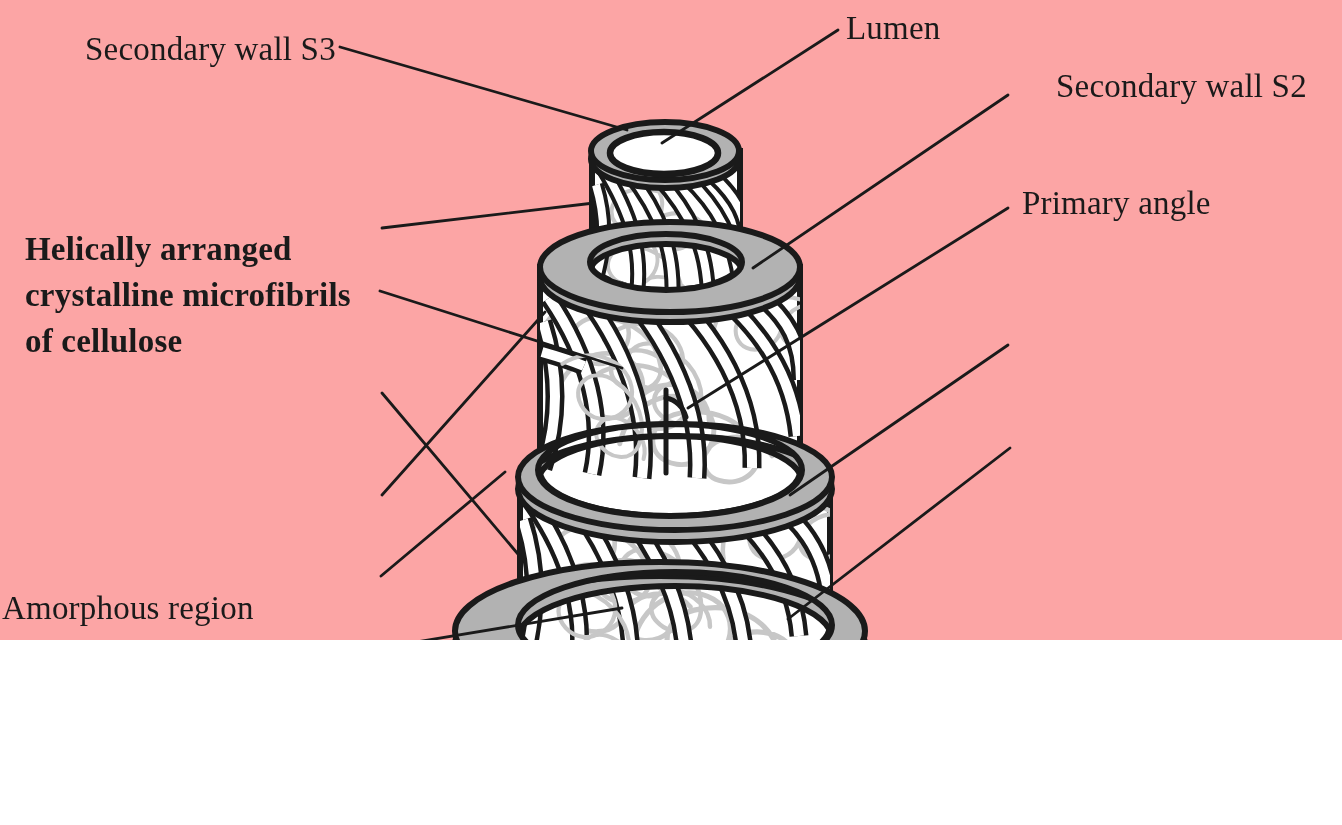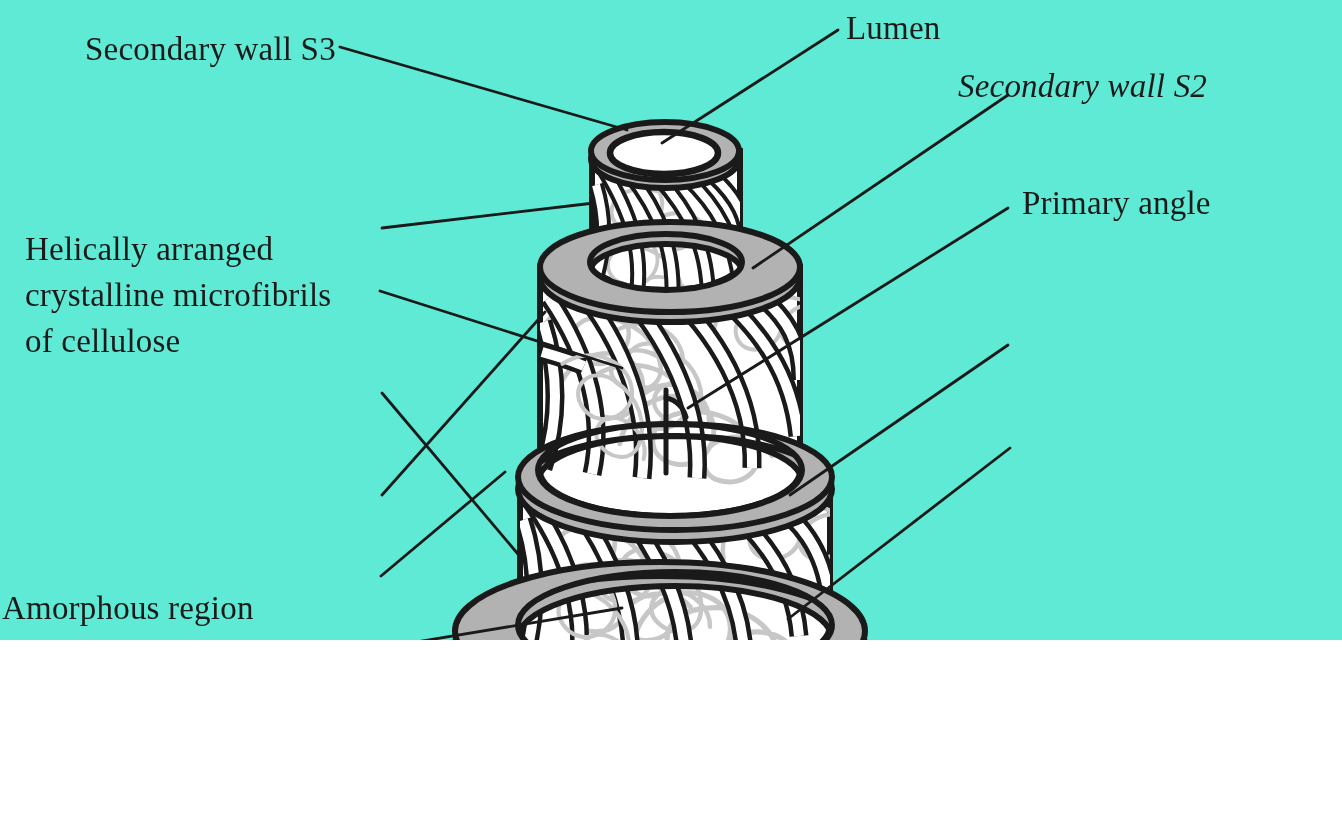--- a/index.html
+++ b/index.html
@@ -1,16 +1,16 @@
 <!DOCTYPE html>
 <html><head>
 <meta charset="utf-8">
 <style>
   html,body{margin:0;padding:0;background:#fff;}
-  #stage{position:relative;width:1342px;height:640px;background:#5eead4;overflow:hidden;
+  #stage{position:relative;width:1342px;height:640px;background:#fca5a5;overflow:hidden;
          font-family:"Liberation Serif","DejaVu Serif",serif;}
   #stage svg{position:absolute;left:0;top:0;}
   .lbl{position:absolute;color:#1a1a1a;font-size:33px;line-height:46px;
        white-space:pre-line;letter-spacing:0.2px;}
   .ln{stroke:#1a1a1a;stroke-width:2.8;fill:none;stroke-linecap:round;}
   .body{fill:#ffffff;stroke:#1a1a1a;stroke-width:6;}
   .ring{fill:#b2b2b2;stroke:#1a1a1a;stroke-width:6;fill-rule:evenodd;}
   .rim{fill:#b2b2b2;stroke:#1a1a1a;stroke-width:6;}
   .lum{fill:#ffffff;stroke:#1a1a1a;stroke-width:6.5;}
   .bK{stroke:#1a1a1a;stroke-width:19;fill:none;}
@@ -185,22 +185,22 @@
     <path class="ln" d="M382,393 L523,560"></path>
     <path class="ln" d="M382,495 L545,312"></path>
     <path class="ln" d="M381,576 L505,472"></path>
     <path class="ln" d="M380,648 L622,608"></path>
     <path class="ln" d="M380,699 L512,699"></path>
   </g>
 </svg>
 
 <div class="lbl" style="left:85px;top:26px;">Secondary wall S3</div>
 <div class="lbl" style="left:846px;top:5px;">Lumen</div>
-<div class="lbl" style="left:958px;top:63px;font-style:italic;">Secondary wall S2</div>
+<div class="lbl" style="left:1056px;top:63px;">Secondary wall S2</div>
 <div class="lbl" style="left:1022px;top:180px;">Primary angle</div>
-<div class="lbl" style="left:25px;top:226px;">Helically arranged
+<div class="lbl" style="left:25px;top:226px;font-weight:bold;">Helically arranged
 crystalline microfibrils
 of cellulose</div>
 <div class="lbl" style="left:2px;top:574px;margin-top:11px;">Amorphous region
 mainly consisting of
 lignin and hemicellulose</div>
 
 </div>
 
 </body></html>

